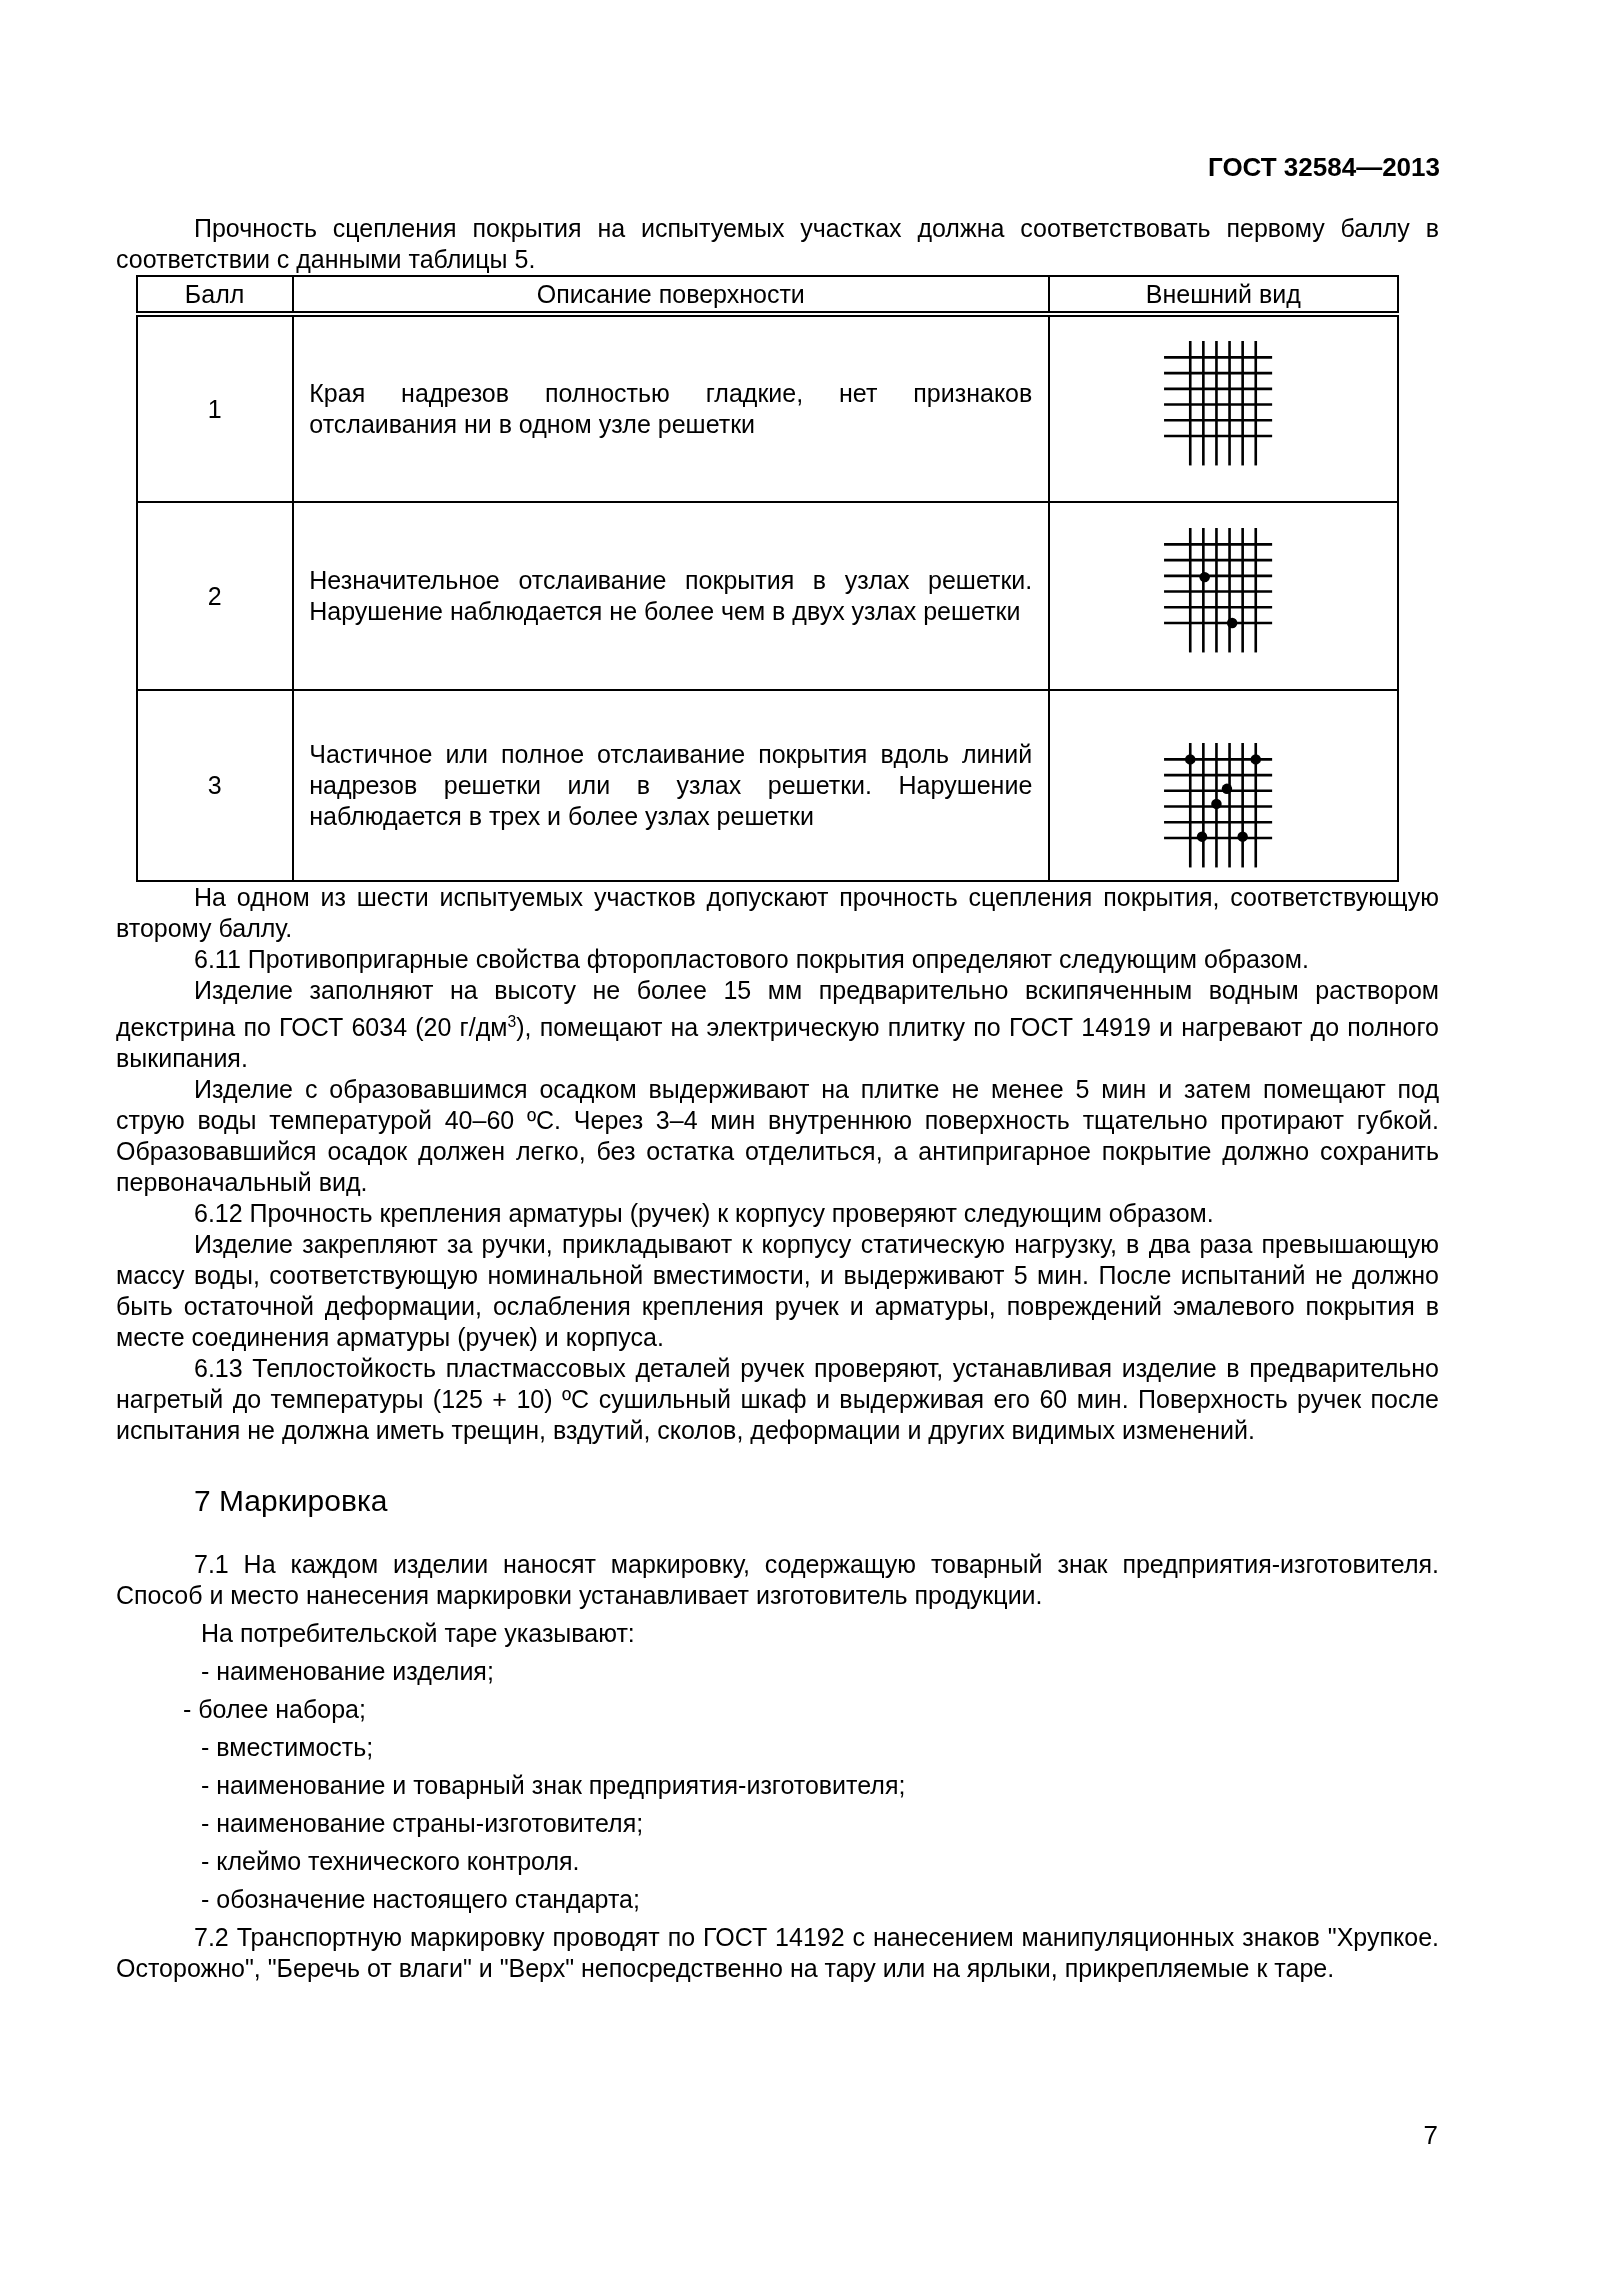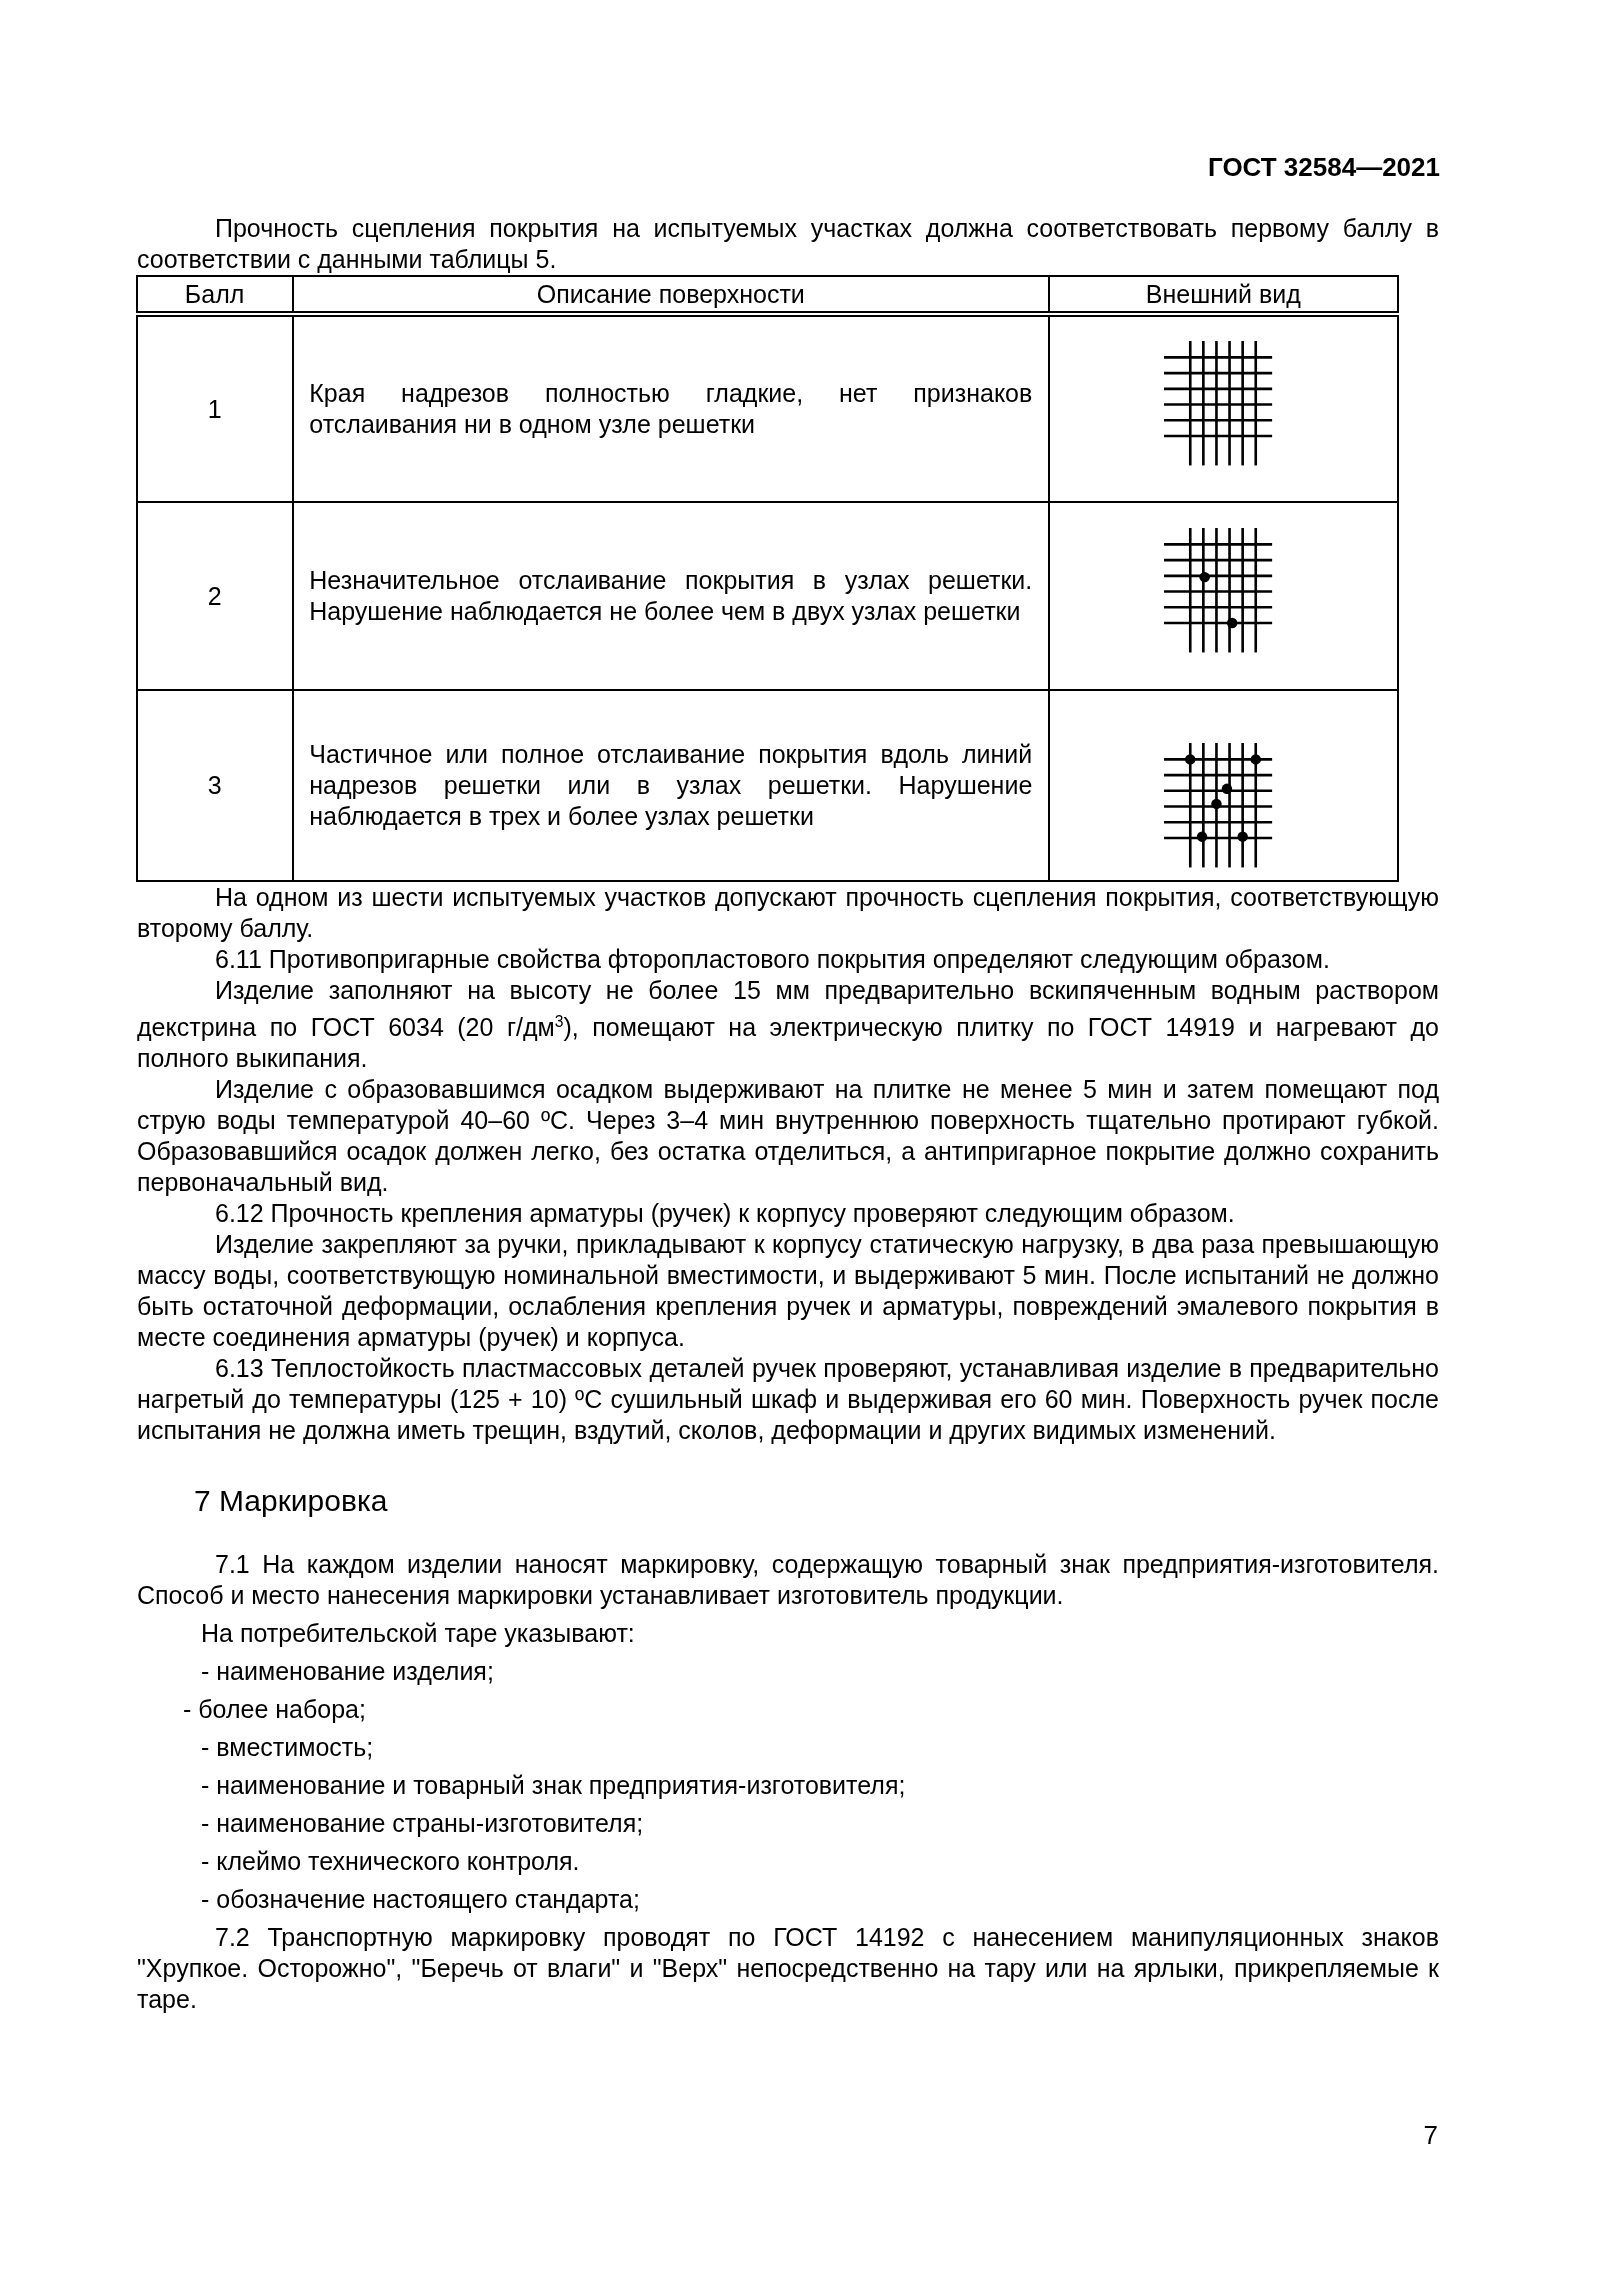--- a/index.html
+++ b/index.html
@@ -1,42 +1,42 @@
 <!DOCTYPE html>
 <html style="font-size:10.5px"><head>
 <meta charset="utf-8">
 <style>
   html, body { margin: 0; padding: 0; background: #ffffff; }
   body { width: 1623px; height: 2295px; position: relative; overflow: hidden;
          font-family: "Liberation Sans", sans-serif; color: #000; }
   .header { position: absolute; top: 152px; right: 183px; font-size: 26px; font-weight: bold; }
   .content { position: absolute; left: 116px; width: 1323px; top: 213px; }
   .p { font-size: 25px; line-height: 31px; text-align: justify; margin: 0; }
-  .ind { text-indent: 78px; margin-left: 21px; }
+  .ind { text-indent: 78px; }
   .table-caption { font-size: 25px; line-height: 29.4px; letter-spacing: 2px; margin: 0; }
   table.t5 { border-collapse: collapse; width: 1263px; margin-left: 19.6px; }
   table.t5 td, table.t5 th { border: 2px solid #000; font-size: 25px; font-weight: normal; }
   table.t5 thead th { height: 34px; text-align: center; border-bottom: 6.5px double #000; padding: 0; }
   table.t5 td.num { width: 152px; text-align: center; }
   table.t5 td.desc { width: 723px; padding: 0 15.7px; line-height: 31px; text-align: justify; vertical-align: middle; margin-top: 28px; }
   table.t5 td.img { text-align: center; vertical-align: middle; padding: 0; }
   .row1 { height: 188px; }
   .row2 { height: 188px; }
   .row3 { height: 188px; }
   .h2 { font-size: 30px; font-weight: normal; margin: 38px 0 31px 78px; }
   .list-item { font-size: 25px; line-height: 31px; margin: 7px; padding-left: 78px; }
   .list-item.out { padding-left: 60px; }
   .pagenum { position: absolute; right: 185px; top: 2120px; font-size: 26px; }
   svg line { stroke: #000; stroke-width: 4; }
   svg circle { fill: #000; }
 </style>
 </head>
 <body>
 
-<div class="header">ГОСТ 32584—2021</div>
+<div class="header">ГОСТ 32584—2013</div>
 
 <div class="content">
   <p class="p ind">Прочность сцепления покрытия на испытуемых участках должна соответствовать первому баллу в соответствии с данными таблицы 5.</p>
 
   <table class="t5">
     <thead>
       <tr>
         <th>Балл</th>
         <th>Описание поверхности</th>
         <th>Внешний вид</th>

